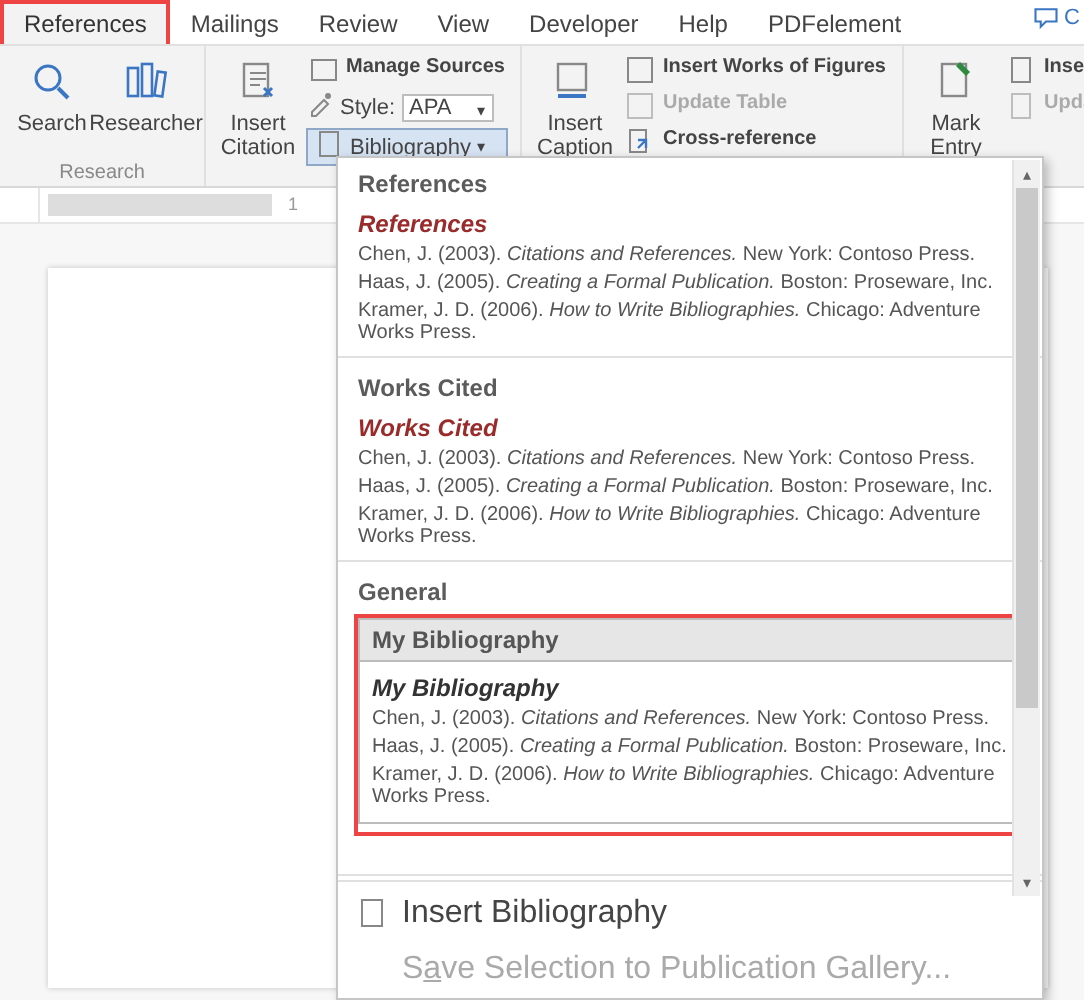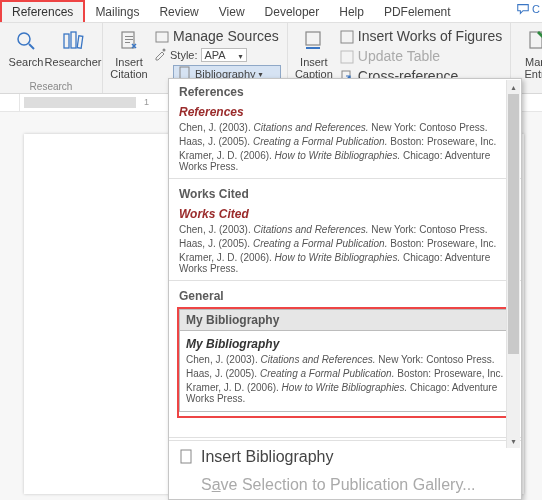--- a/index.html
+++ b/index.html
@@ -20,28 +20,28 @@
   .group:last-child { border-right: none; }
   .group-body { display: flex; flex: 1; align-items: flex-start; }
   .group-label { font-size: 10px; color: #888; padding: 1px 0; }
 
   .bigbtn { display: flex; flex-direction: column; align-items: center; justify-content: flex-start; width: 50px; padding: 2px 2px 0 2px; text-align: center; font-size: 11px; line-height: 12px; cursor: pointer; }
   .bigbtn .icon { height: 28px; display: flex; align-items: center; justify-content: center; }
   .bigbtn .lbl { margin-top: 1px; }
   .bigbtn.narrow { width: 44px; }
 
   .smallstack { display: flex; flex-direction: column; gap: 2px; padding: 2px 2px 0 2px; }
-  .smallbtn { display: flex; align-items: flex-end; gap: 4px; font-size: 14px; color: #444; cursor: pointer; padding: 1px 2px; white-space: nowrap; }
+  .smallbtn { display: flex; align-items: flex-start; gap: 4px; font-size: 10px; color: #444; cursor: pointer; padding: 1px 2px; white-space: nowrap; font-weight: bold; }
   .smallbtn.disabled { color: #aaa; cursor: default; }
   .smallbtn .icon { width: 14px; height: 14px; display: inline-flex; align-items: center; justify-content: center; }
   .stylebox { display: flex; align-items: center; gap: 3px; font-size: 11px; }
   .stylebox .combo { border: 1px solid #bdbdbd; background: #fff; padding: 0 3px; font-size: 11px; width: 46px; display: inline-flex; align-items: flex-end; justify-content: space-between; }
   .stylebox .combo .arrow { font-size: 8px; }
 
-  .bibbtn { display: flex; align-items: center; gap: 3px; border: 1px solid #8fa8c7; background: #d6e3f3; padding: 0 4px; font-size: 11px; cursor: pointer; margin-left: 20px; }
+  .bibbtn { display: flex; align-items: center; gap: 3px; border: 1px solid #8fa8c7; background: #d6e3f3; padding: 0 4px; font-size: 11px; cursor: pointer; }
 
   
   svg .blue { fill: #3a76c4; }
   svg .gray { fill: #888; }
   svg .green { fill: #2d8a3e; }
   svg .stroke-blue { stroke: #3a76c4; fill: none; }
   svg .stroke-gray { stroke: #888; fill: none; }
 
   
   .docwrap { position: relative; height: 406px; background: #f7f7f7; }

